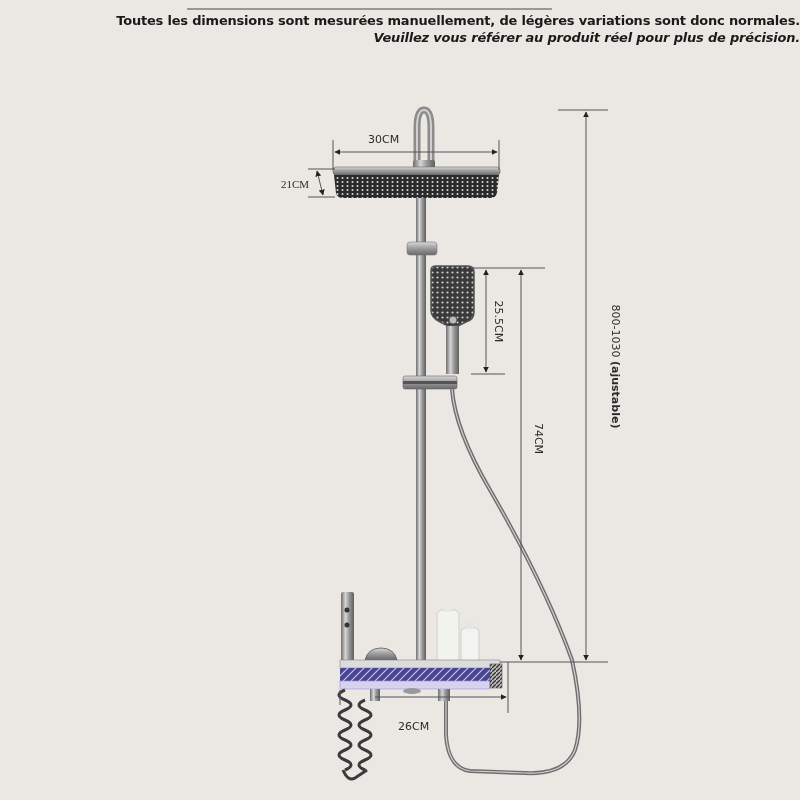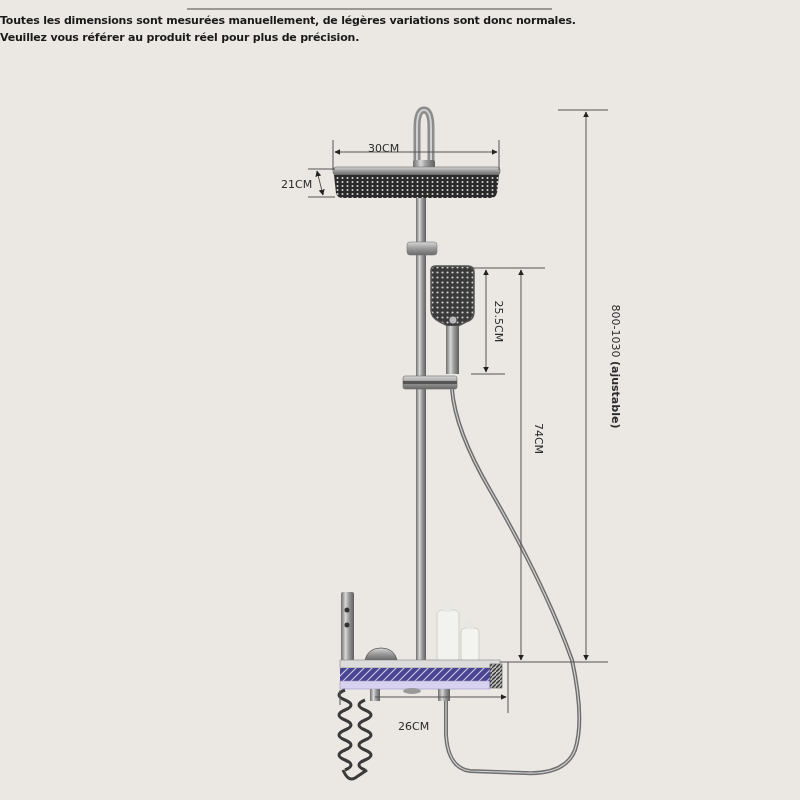--- a/index.html
+++ b/index.html
@@ -9,27 +9,27 @@
       position: relative;
       overflow: hidden;
       font-family: "DejaVu Sans", "Liberation Sans", sans-serif;
       color: #1a1a1a;
     }
     .top-rule {
       position: absolute; left: 187px; top: 8px; width: 365px; height: 2px;
       background: #9a9895;
     }
     .notice {
-      position: absolute; left: 0; width: 800px; text-align: left;
-      font-weight: bold; font-size: 11px; line-height: 18px;
+      position: absolute; left: 0; width: 800px; text-align: right;
+      font-weight: bold; font-size: 13px; line-height: 18px;
       font-family: "DejaVu Sans", sans-serif;
       letter-spacing: -0.2px;
     }
     .notice.l1 { top: 12px; }
-    .notice.l2 { top: 29px; }
+    .notice.l2 { top: 29px; font-style: italic; }
     svg.drawing { position: absolute; left: 0; top: 0; }
     .dim-label {
       position: absolute; font-size: 11px; color: #2b2b2b;
       font-family: "DejaVu Sans", sans-serif; white-space: nowrap;
     }
     .rot { transform-origin: center center; transform: rotate(90deg); }
     .bold-part { font-weight: bold; }
   </style>
 </head>
 <body>
@@ -160,21 +160,21 @@
     <line x1="558" y1="110" x2="608" y2="110"></line>
     <line x1="500" y1="662" x2="608" y2="662"></line>
     <line x1="586" y1="112" x2="586" y2="660" marker-start="url(#arr)" marker-end="url(#arr)"></line>
 
     <line x1="340" y1="690" x2="340" y2="705"></line>
     <line x1="508" y1="662" x2="508" y2="713"></line>
     <line x1="375" y1="697" x2="506" y2="697" marker-end="url(#arr)"></line>
   </g>
 </svg>
 
-<div class="dim-label" style="left:368px; top:142px;">30CM</div>
-<div class="dim-label" style="left:281px; top:178px;">21CM</div>
+<div class="dim-label" style="left:368px; top:133px;">30CM</div>
+<div class="dim-label" style="left:281px; top:178px;font-family:Liberation Serif, serif;">21CM</div>
 <div class="dim-label rot" style="left:478px; top:314px; width:40px; text-align:center;">25.5CM</div>
 <div class="dim-label rot" style="left:520px; top:432px; width:36px; text-align:center;">74CM</div>
 <div class="dim-label rot" style="left:540px; top:360px; width:150px; text-align:center;">
   <span>800-1030</span>
   <span class="bold-part">(ajustable)</span>
 </div>
 <div class="dim-label" style="left:398px; top:720px;">26CM</div>
 
 </body></html>

